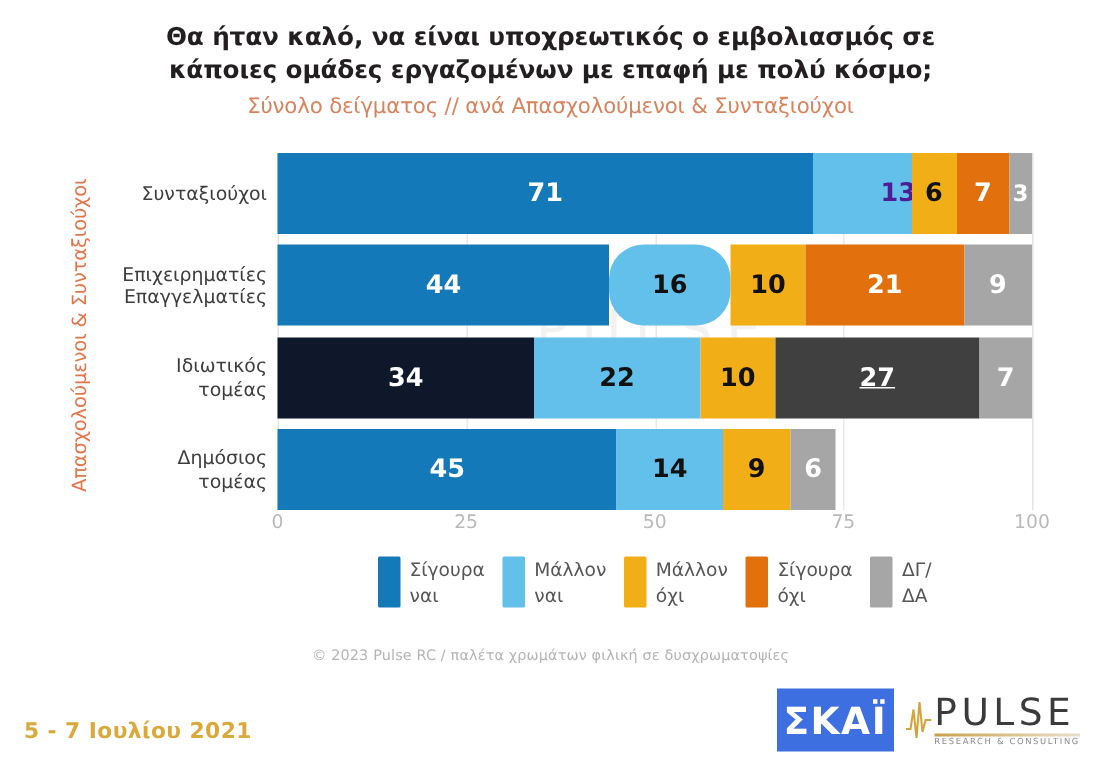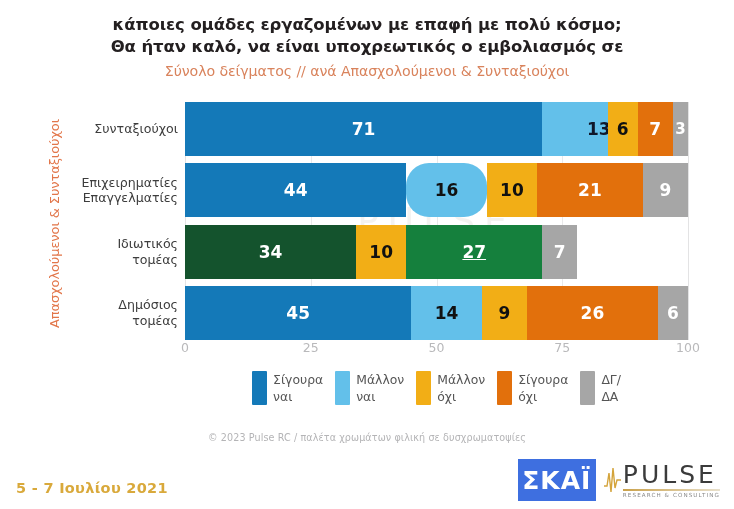--- a/index.html
+++ b/index.html
@@ -93,22 +93,22 @@
   .pulse-rule{height:2px;background:linear-gradient(90deg,#caa14a,#e8e0cc);margin-top:2px;}
   .pulse-sub{font-size:5.6px;letter-spacing:1.1px;color:#8a8a8a;margin-top:2px;text-align:right;}
 </style>
 </head>
 <body>
 
 <div id="root">
 
   <div class="header">
     <div class="title">
+      <div>Θα ήταν καλό, να είναι υποχρεωτικός ο εμβολιασμός σε</div>
       <div>κάποιες ομάδες εργαζομένων με επαφή με πολύ κόσμο;</div>
-      <div>Θα ήταν καλό, να είναι υποχρεωτικός ο εμβολιασμός σε</div>
     </div>
     <div class="subtitle">Σύνολο δείγματος // ανά Απασχολούμενοι &amp; Συνταξιούχοι</div>
   </div>
 
   <div class="vaxis">Απασχολούμενοι &amp; Συνταξιούχοι</div>
 
   <div class="ylabels" id="ylabels">
       <div class="ylabel">
         <div>Συνταξιούχοι</div>
       </div>
@@ -131,43 +131,43 @@
         <div class="gridline" style="left: 75%;"></div>
         <div class="gridline edge" style="left: 100%;"></div>
       </div>
     <div class="watermark">
       <div class="wm-main">PULSE</div>
       <div class="wm-sub">RESEARCH &amp; CONSULTING</div>
     </div>
     <div class="rows" id="rows">
         <div class="bar-row">
           <div class="seg" style="width: 71%; background: rgb(20, 121, 184); color: rgb(255, 255, 255);">71</div>
-          <div class="seg" style="width: 13%; background: rgb(99, 192, 234); color: #0f172a; padding-left: 48px;">13</div>
+          <div class="seg" style="width: 13%; background: rgb(99, 192, 234); color: #4c1d95; padding-left: 48px;">13</div>
           <div class="seg" style="width: 6%; background: rgb(242, 174, 22); color: rgb(17, 17, 17);">6</div>
           <div class="seg" style="width: 7%; background: rgb(226, 112, 12); color: rgb(255, 255, 255);">7</div>
           <div class="seg narrow" style="width: 3%; background: rgb(166, 166, 166); color: rgb(255, 255, 255);">3</div>
         </div>
         <div class="bar-row">
           <div class="seg" style="width: 44%; background: rgb(20, 121, 184); color: rgb(255, 255, 255);">44</div>
           <div class="seg" style="width: 16%; background: rgb(99, 192, 234); color: rgb(17, 17, 17); border-radius: 23px;">16</div>
           <div class="seg" style="width: 10%; background: rgb(242, 174, 22); color: rgb(17, 17, 17);">10</div>
           <div class="seg" style="width: 21%; background: rgb(226, 112, 12); color: rgb(255, 255, 255);">21</div>
           <div class="seg" style="width: 9%; background: rgb(166, 166, 166); color: rgb(255, 255, 255);">9</div>
         </div>
         <div class="bar-row">
-          <div class="seg" style="width: 34%; background: #14532d; color: rgb(255, 255, 255);">34</div>
+          <div class="seg" style="width: 34%; background: #0f172a; color: rgb(255, 255, 255);">34</div>
+          <div class="seg" style="width: 22%; background: rgb(99, 192, 234); color: rgb(17, 17, 17);">22</div>
           <div class="seg" style="width: 10%; background: rgb(242, 174, 22); color: rgb(17, 17, 17);">10</div>
-          <div class="seg" style="width: 27%; background: #15803d; color: rgb(255, 255, 255); text-decoration: underline;">27</div>
+          <div class="seg" style="width: 27%; background: #404040; color: rgb(255, 255, 255); text-decoration: underline;">27</div>
           <div class="seg" style="width: 7%; background: rgb(166, 166, 166); color: rgb(255, 255, 255);">7</div>
         </div>
         <div class="bar-row">
           <div class="seg" style="width: 45%; background: rgb(20, 121, 184); color: rgb(255, 255, 255);">45</div>
           <div class="seg" style="width: 14%; background: rgb(99, 192, 234); color: rgb(17, 17, 17);">14</div>
           <div class="seg" style="width: 9%; background: rgb(242, 174, 22); color: rgb(17, 17, 17);">9</div>
-          <div class="seg" style="width: 26%; background: rgb(226, 112, 12); color: rgb(255, 255, 255);">26</div>
           <div class="seg" style="width: 6%; background: rgb(166, 166, 166); color: rgb(255, 255, 255);">6</div>
         </div>
       </div>
   </div>
 
   <div class="xaxis" id="xaxis">
       <div class="xtick" style="left: 0%;">0</div>
       <div class="xtick" style="left: 25%;">25</div>
       <div class="xtick" style="left: 50%;">50</div>
       <div class="xtick" style="left: 75%;">75</div>

